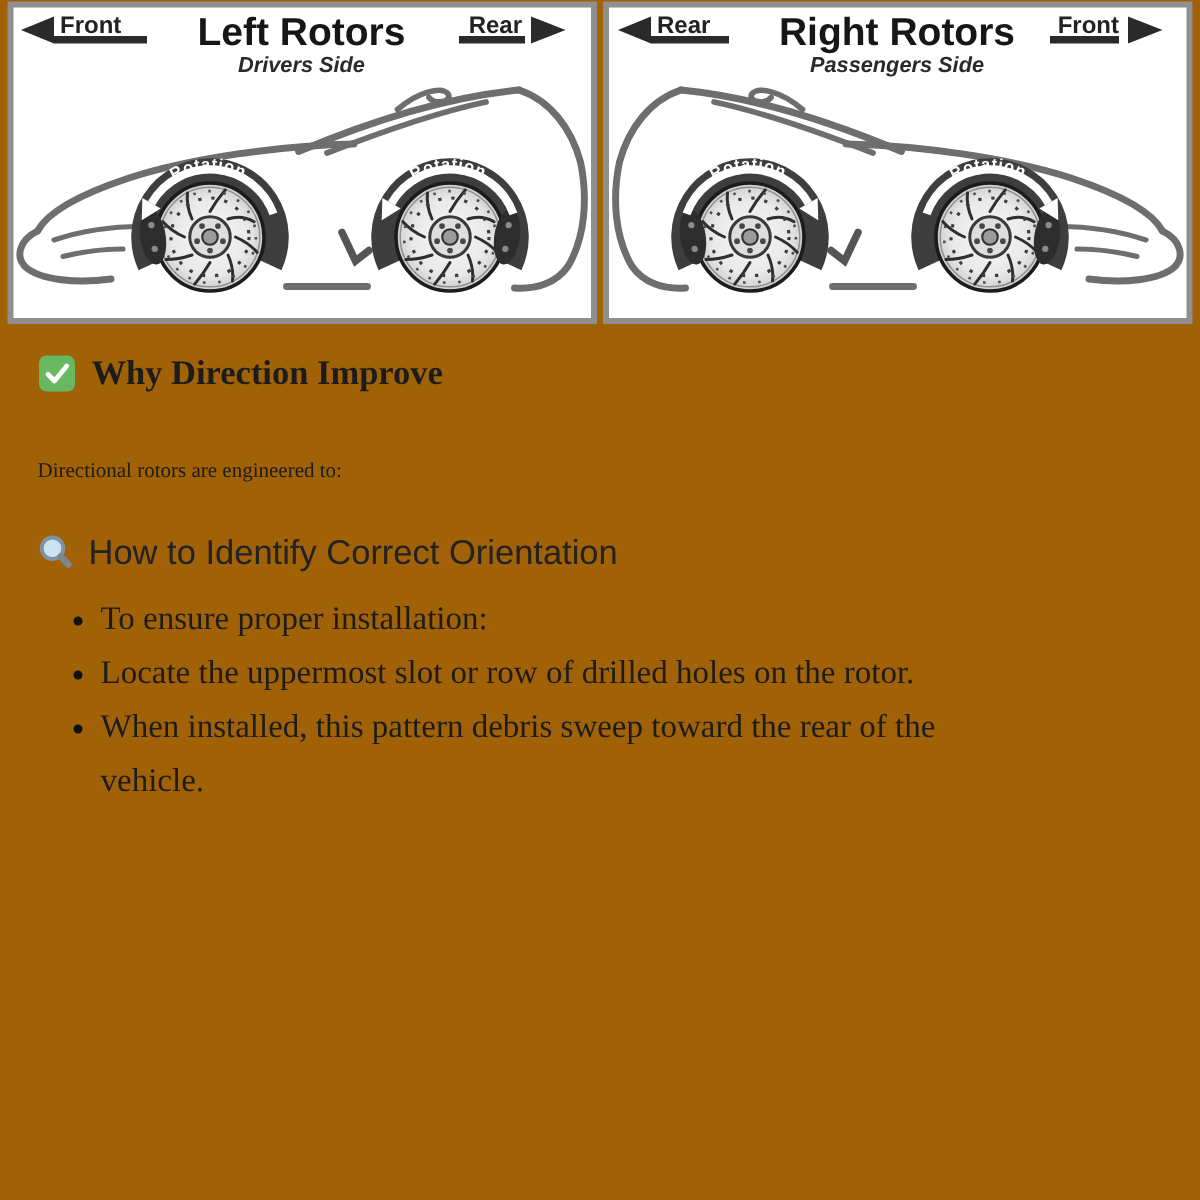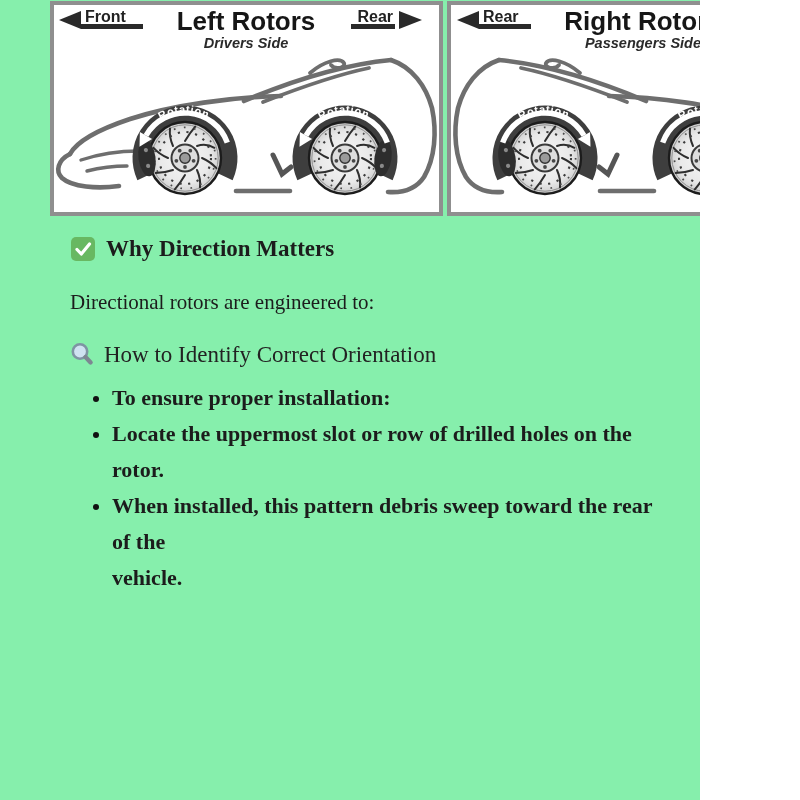--- a/index.html
+++ b/index.html
@@ -1,45 +1,45 @@
 <!DOCTYPE html>
 <html><head>
 <meta charset="utf-8">
 <style>
   * { margin:0; padding:0; box-sizing:border-box; }
   html,body { background:#ffffff; }
   .page {
-    position:relative; width:700px; height:800px; background:#86efac;
-    font-family:"Liberation Serif", serif; color:#1c1c1c; overflow:hidden;padding-left:45px;
+    position:relative; width:800px; height:800px; background:#a16207;
+    font-family:"Liberation Serif", serif; color:#1c1c1c; overflow:hidden;
   }
   .diagram { width:800px; height:220px; }
   .diagram svg { display:block; }
 
   
   .dir-label   { font-family:"Liberation Sans", sans-serif; font-weight:700; font-size:16px; fill:#222; }
   .panel-title { font-family:"Liberation Sans", sans-serif; font-weight:700; font-size:26px; fill:#161616; }
   .panel-sub   { font-family:"Liberation Sans", sans-serif; font-weight:700; font-style:italic; font-size:14.5px; fill:#2a2a2a; }
   .rot-text    { font-family:"Liberation Sans", sans-serif; font-weight:700; font-size:11px; fill:#ffffff; letter-spacing:.5px; }
 
   .content { padding:0 28px 0 25px; }
   .intro {
     margin-top:10px; font-size:22px; line-height:36px; white-space:pre-line;
   }
   .why-heading {
     margin-top:16px; display:flex; align-items:center; gap:10px;
     font-size:23px; font-weight:700; font-family:"Liberation Serif", serif;
   }
   .how-heading {
     margin-top:22px; display:flex; align-items:center; gap:8px;
-    font-size:23px; font-weight:400; font-family:Liberation Serif, serif; color:#222;
+    font-size:23px; font-weight:400; font-family:Liberation Sans, sans-serif; color:#222;
   }
   .icon-box { width:26px; height:26px; flex:0 0 auto; display:inline-flex; }
-  .lead { margin-top:22px; font-size:21px; line-height:36px; }
+  .lead { margin-top:35px; font-size:14px; line-height:36px; }
   ul.bullet-list { margin-top:6px; padding-left:42px; list-style:disc; }
-  ul.steps { margin-top:12px;font-weight:bold; }
+  ul.steps { margin-top:12px; }
   ul.bullet-list li {
     font-size:22px; line-height:36px; white-space:pre-line; color:#1c1c1c;
   }
   ul.bullet-list li::marker { color:#111; font-size:20px; }
 </style>
 </head>
 <body>
 
 <div class="page">
 
@@ -186,21 +186,21 @@
   <div class="content">
 
 
     <h2 class="why-heading">
       <span class="icon-box">
         <svg width="26" height="26" viewBox="0 0 26 26">
           <rect x="1" y="1" width="24" height="24" rx="5" fill="#68b862"></rect>
           <path d="M 7 13.5 L 11.3 18 L 19.5 8" fill="none" stroke="#ffffff" stroke-width="3.2" stroke-linecap="round" stroke-linejoin="round"></path>
         </svg>
       </span>
-      <span>Why Direction Matters</span>
+      <span>Why Direction Improve</span>
     </h2>
 
     <p class="lead">Directional rotors are engineered to:</p>
 
 
     <h3 class="how-heading">
       <span class="icon-box">
         <svg width="26" height="26" viewBox="0 0 26 26">
           <circle cx="10" cy="9.5" r="7.2" fill="#cfe2f1" stroke="#7e94a3" stroke-width="2.6"></circle>
           <line x1="15.5" y1="15" x2="20.6" y2="20.4" stroke="#7d8792" stroke-width="4.4" stroke-linecap="round"></line>

